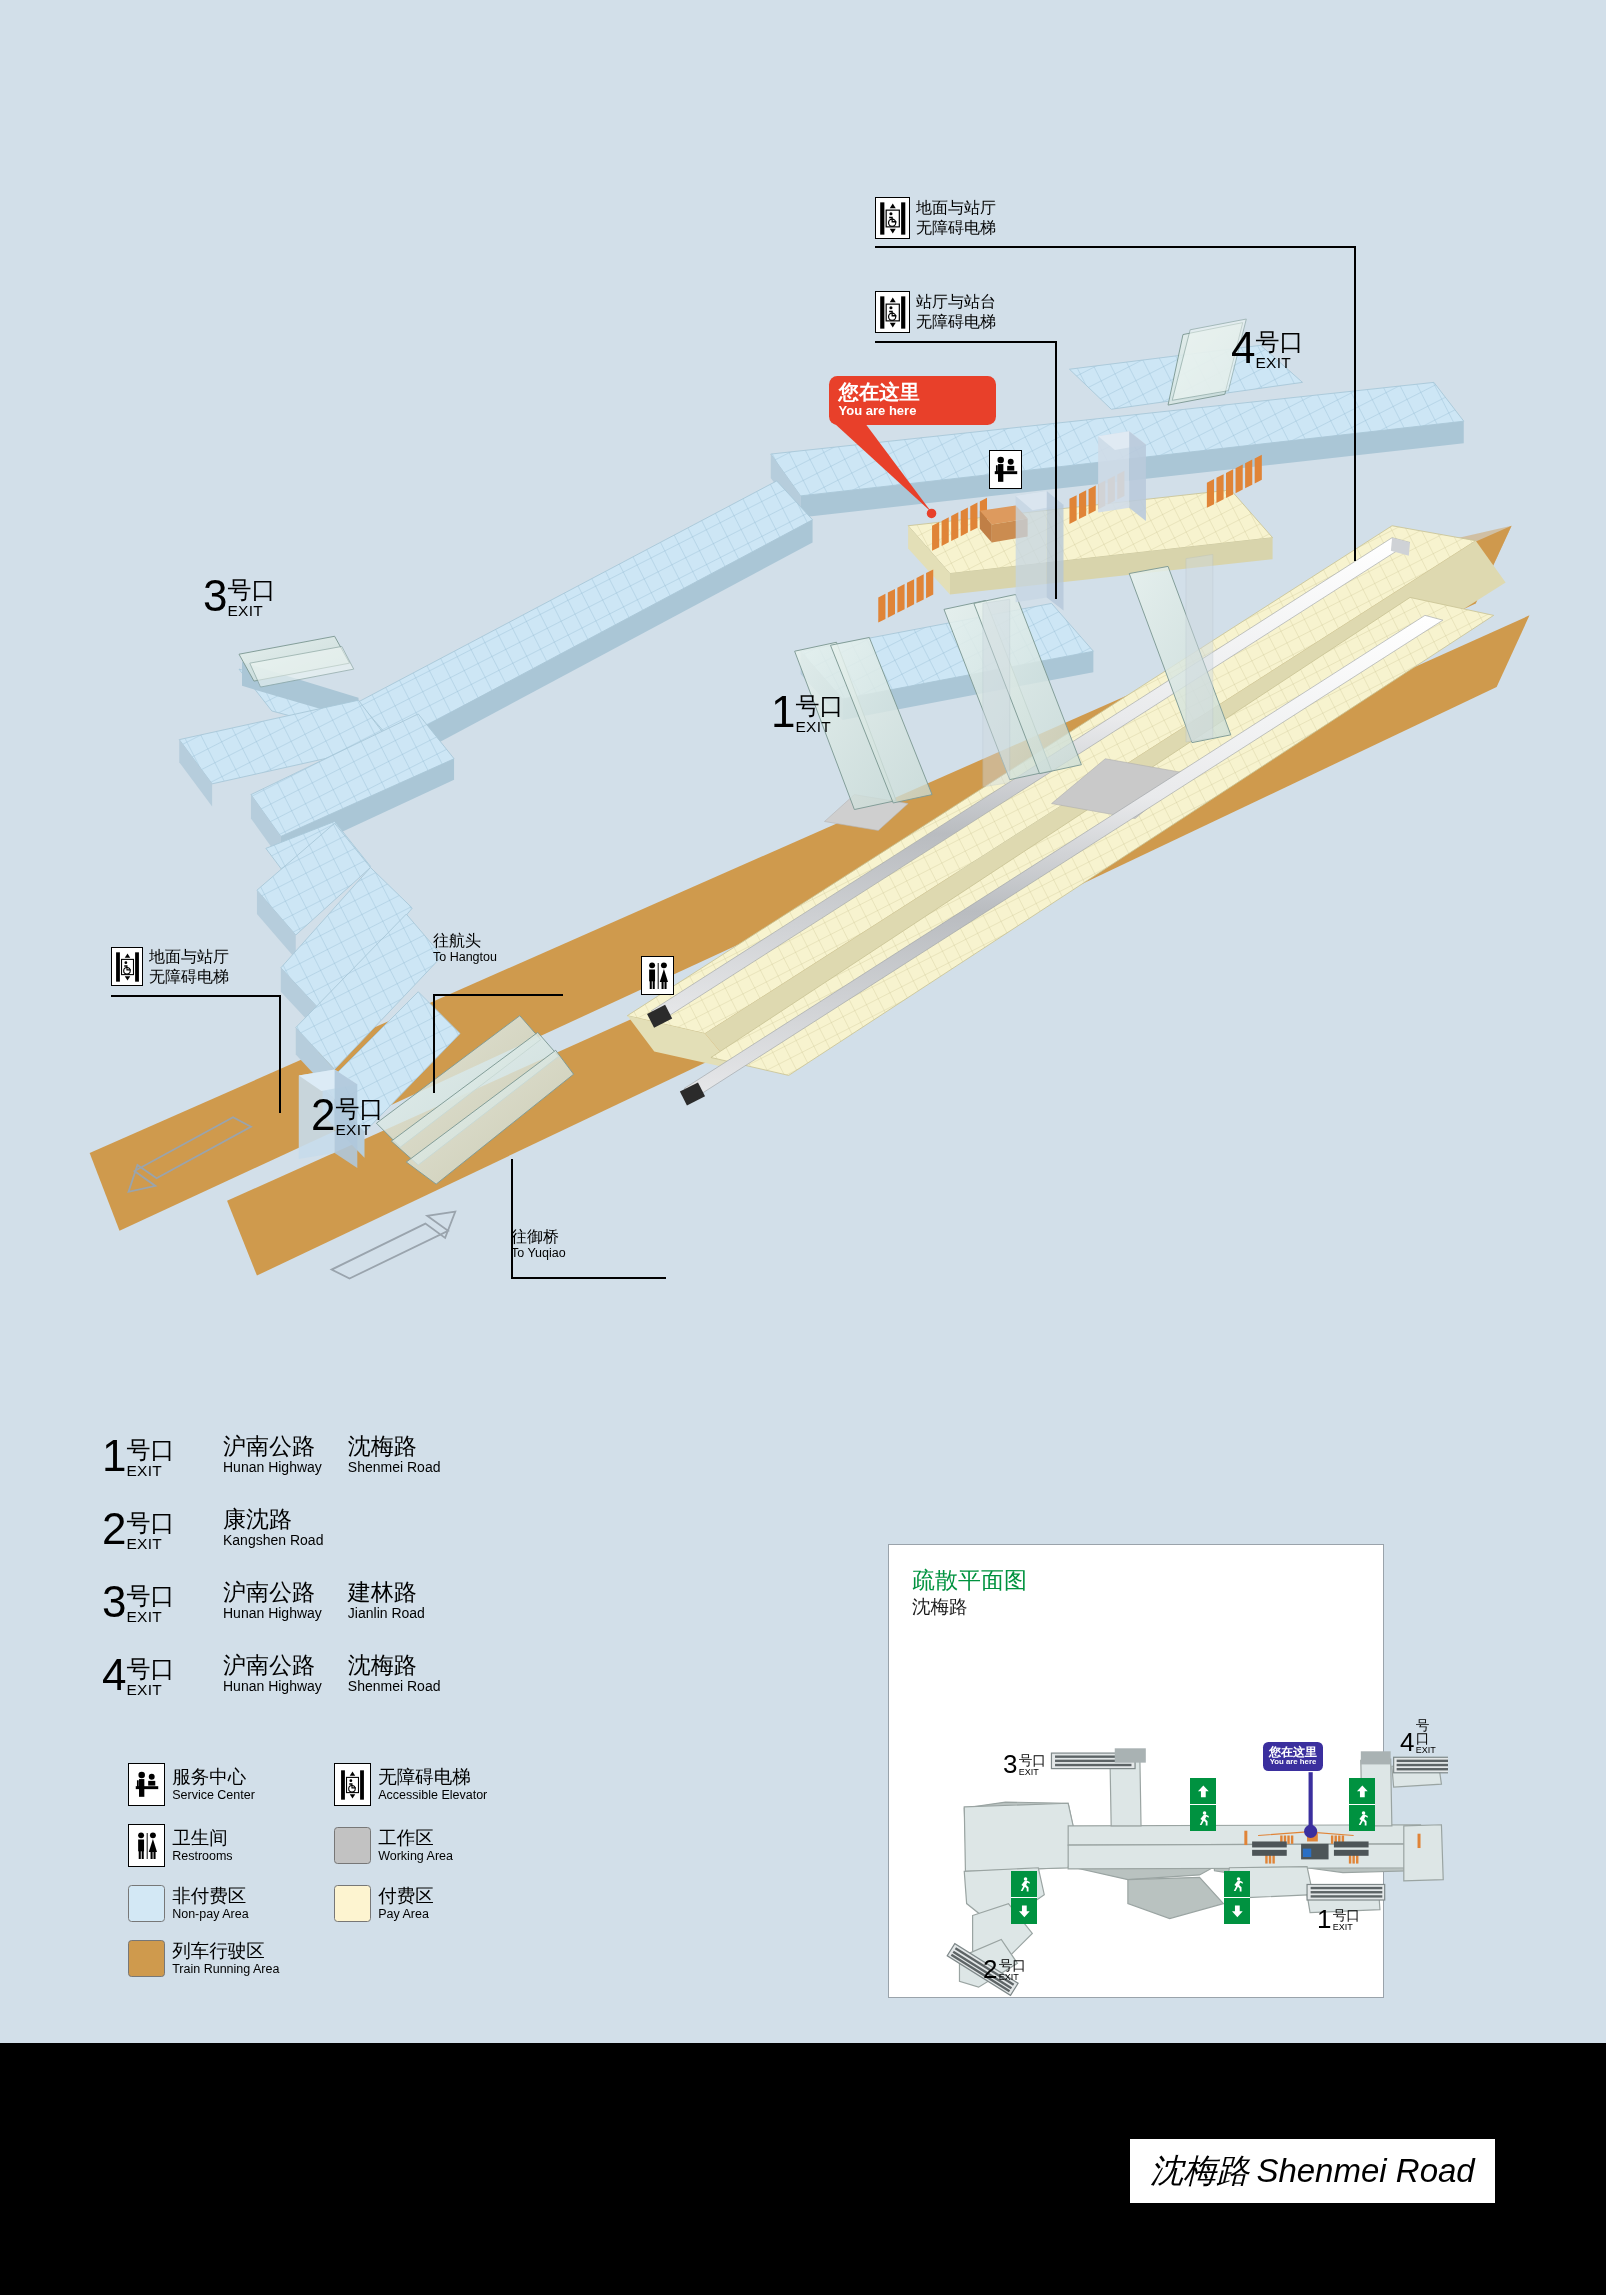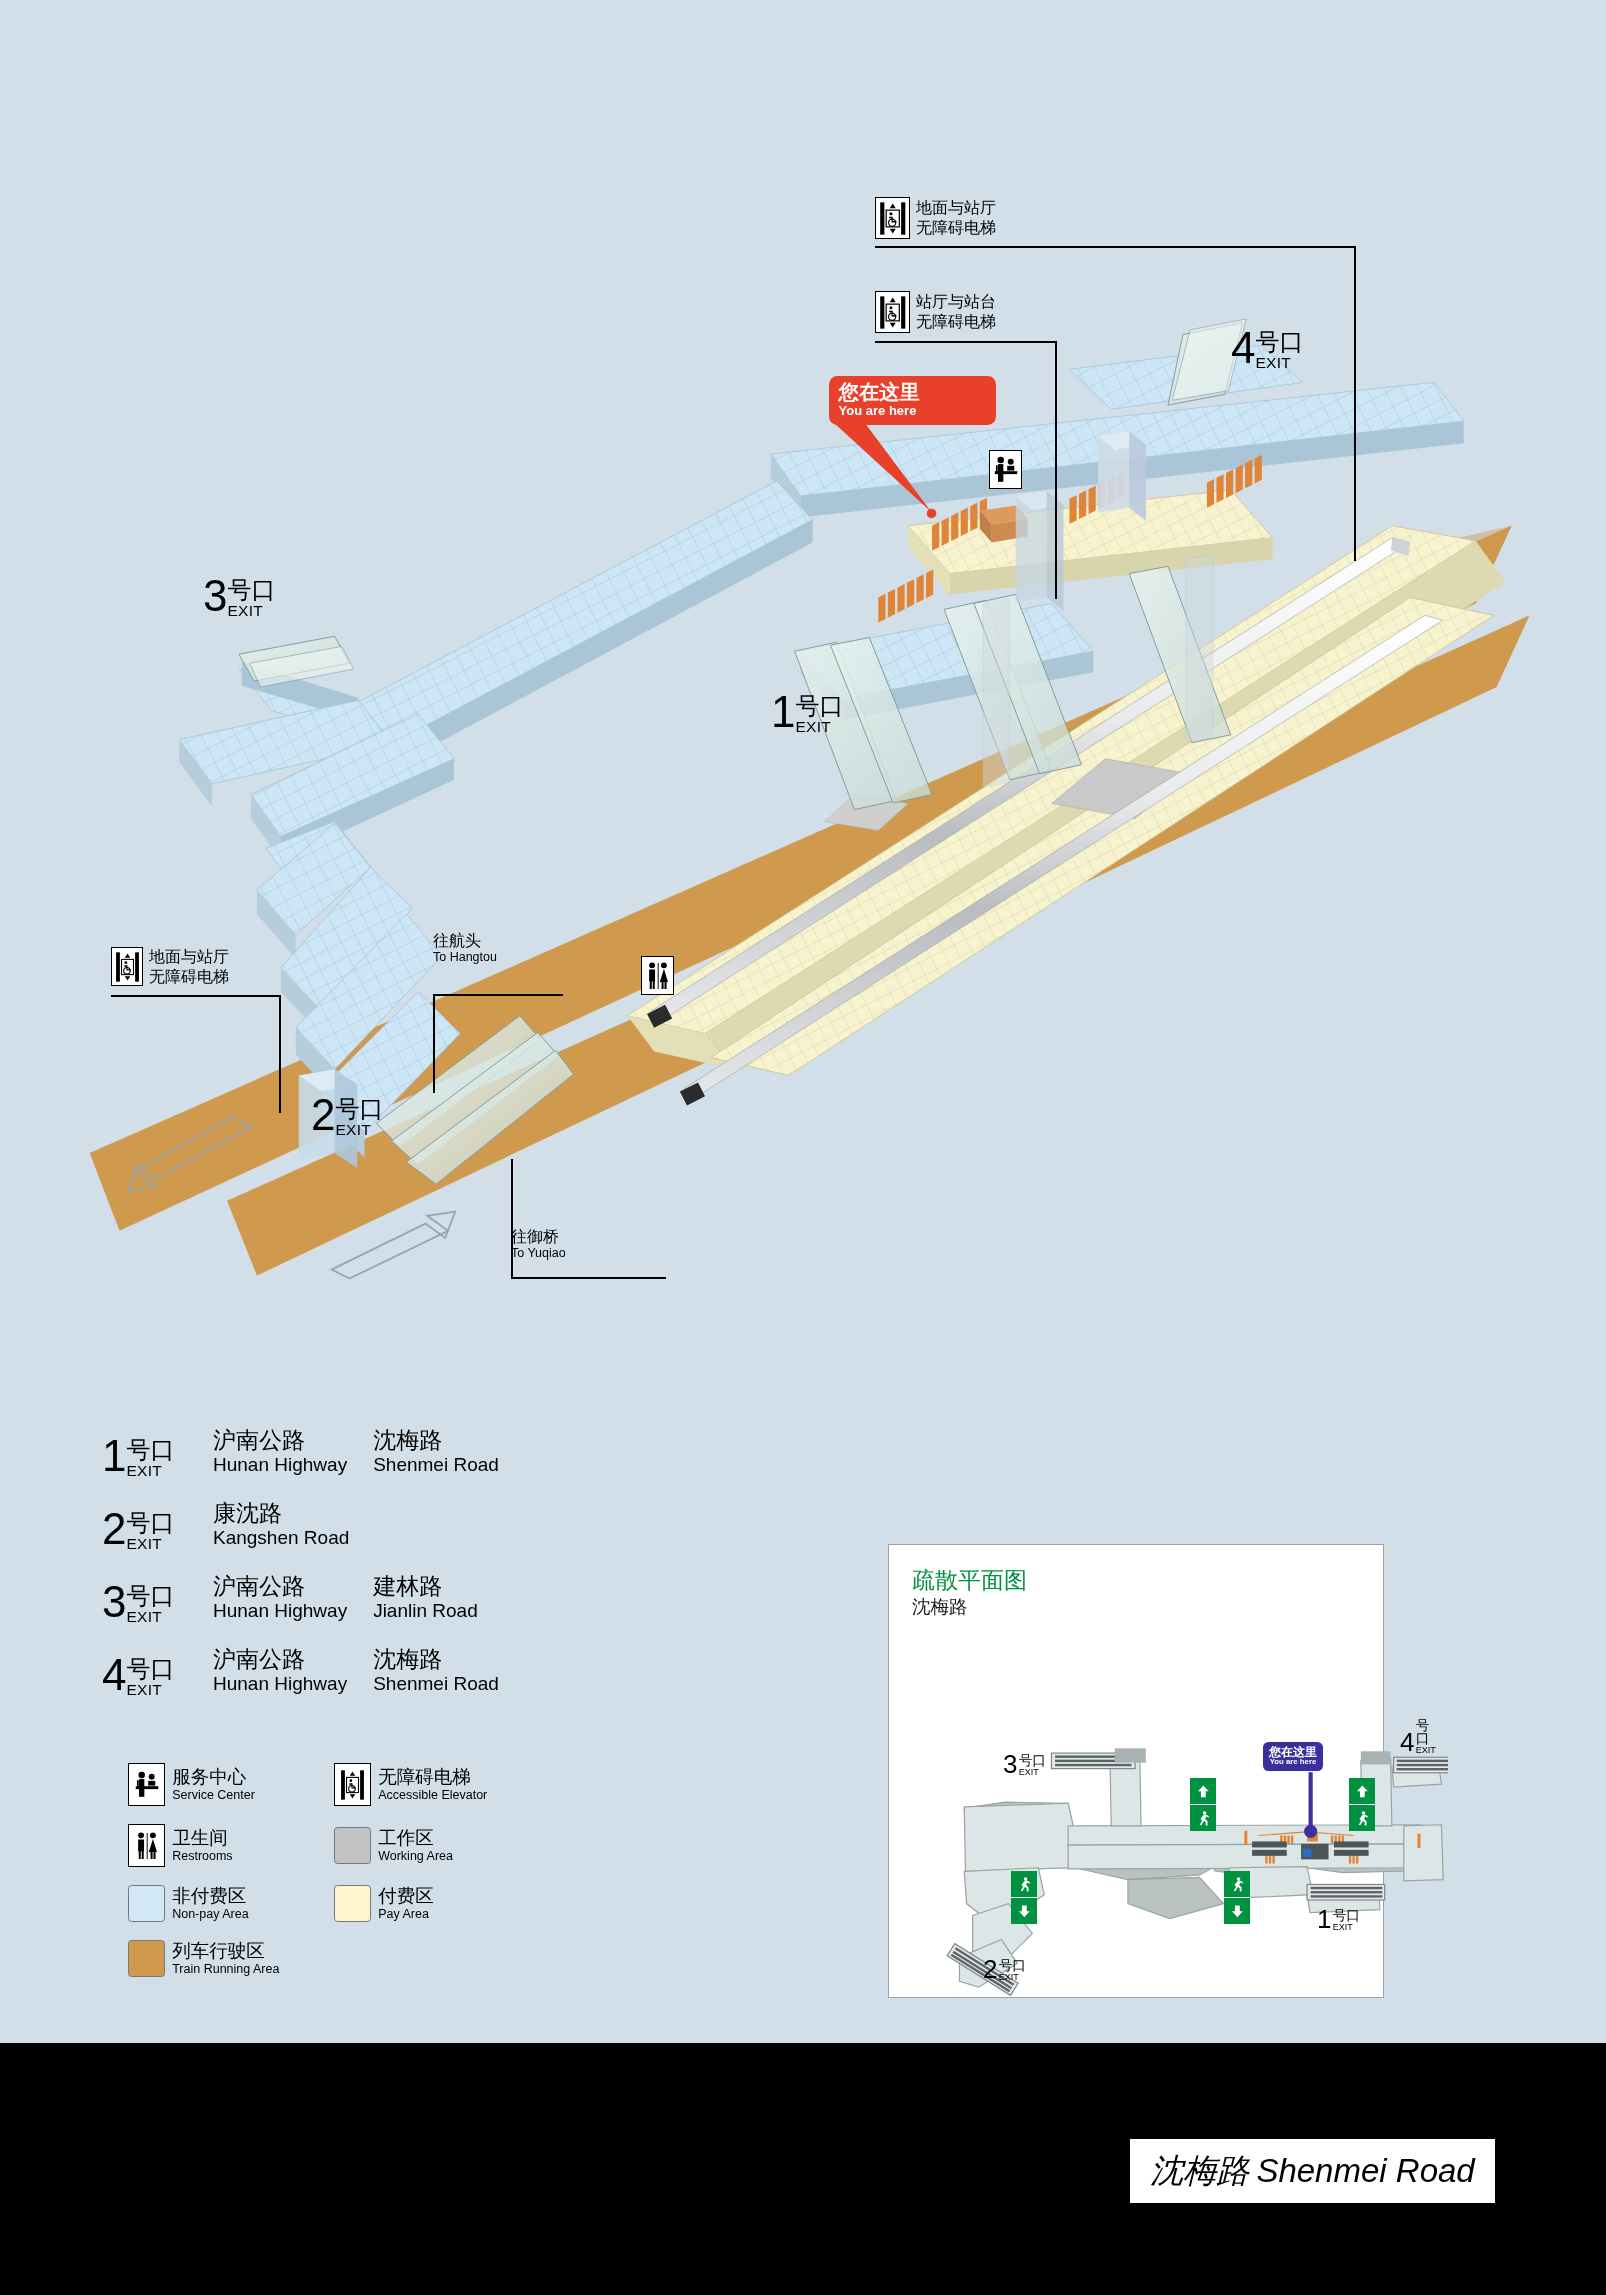--- a/index.html
+++ b/index.html
@@ -34,24 +34,24 @@
 
   
   .dir{color:#000;line-height:1.12;}
   .dir .d-cn{font-size:16px;}
   .dir .d-en{font-size:12.5px;}
 
   
   #exit-list{position:absolute;left:102px;top:1434px;}
   .exit-row{display:flex;align-items:flex-end;margin-bottom:29px;height:44px;}
   .exit-row .elabel{width:105px;}
-  .exit-row .roads{display:flex;margin-left:6px;padding-bottom:2.4px;}
+  .exit-row .roads{display:flex;margin-left:16px;padding-bottom:2.4px;}
   .exit-row .road{margin-right:26px;display:flex;flex-direction:column;}
   .exit-row .road .r-cn{font-size:23px;line-height:1.0;}
-  .exit-row .road .r-en{font-size:19px;line-height:1.1;margin-top:2.4px;}
+  .exit-row .road .r-en{font-size:14px;line-height:1.1;margin-top:2.4px;}
 
   
   #legend{position:absolute;left:108px;top:1763px;}
   .leg-row{display:flex;margin-bottom:18px;}
   .leg-item{display:flex;align-items:center;width:186px;padding-left:20px;}
   .leg-swatch{width:37px;height:37px;border:1.2px solid #777;border-radius:3.6px;box-sizing:border-box;flex:0 0 auto;}
   .leg-icon{width:37px;height:43px;background:#fff;border:1.2px solid #000;box-sizing:border-box;
             display:flex;align-items:center;justify-content:center;flex:0 0 auto;}
   .leg-txt{margin-left:7.2px;line-height:1.12;}
   .leg-txt .l-cn{font-size:18.5px;}

